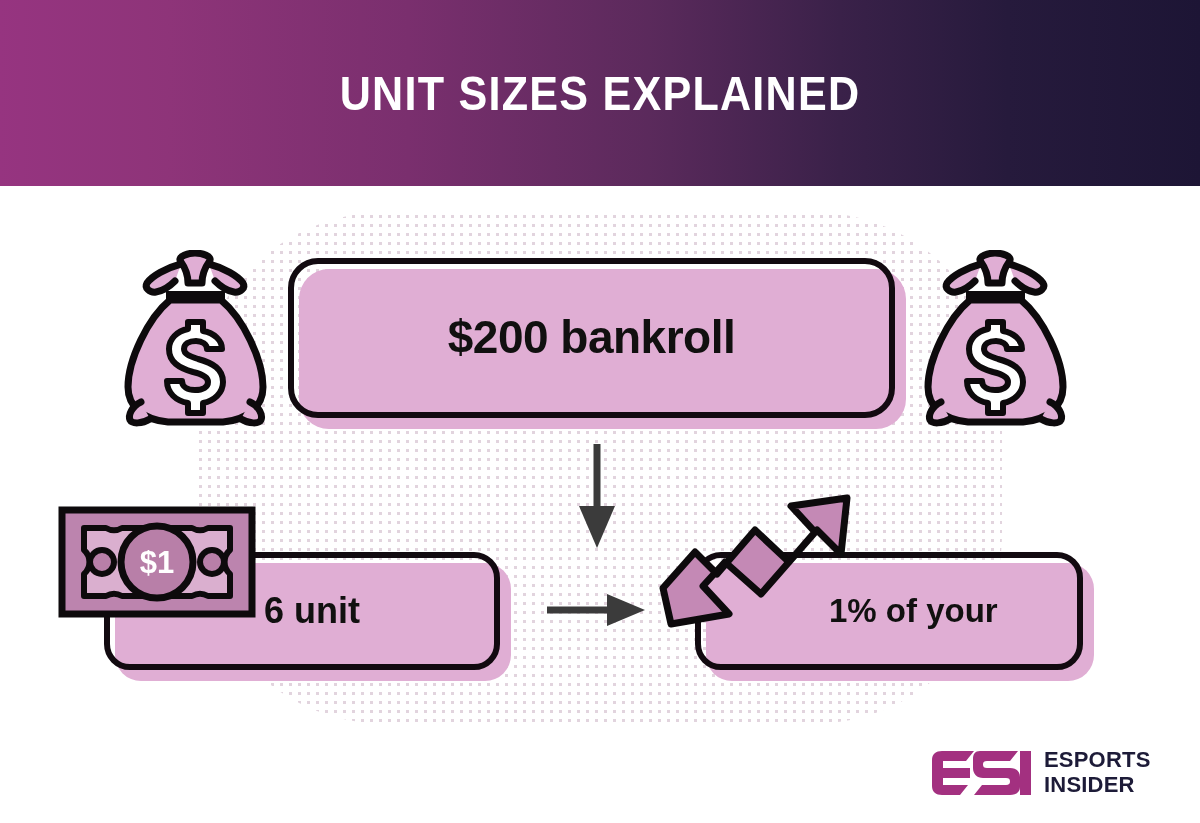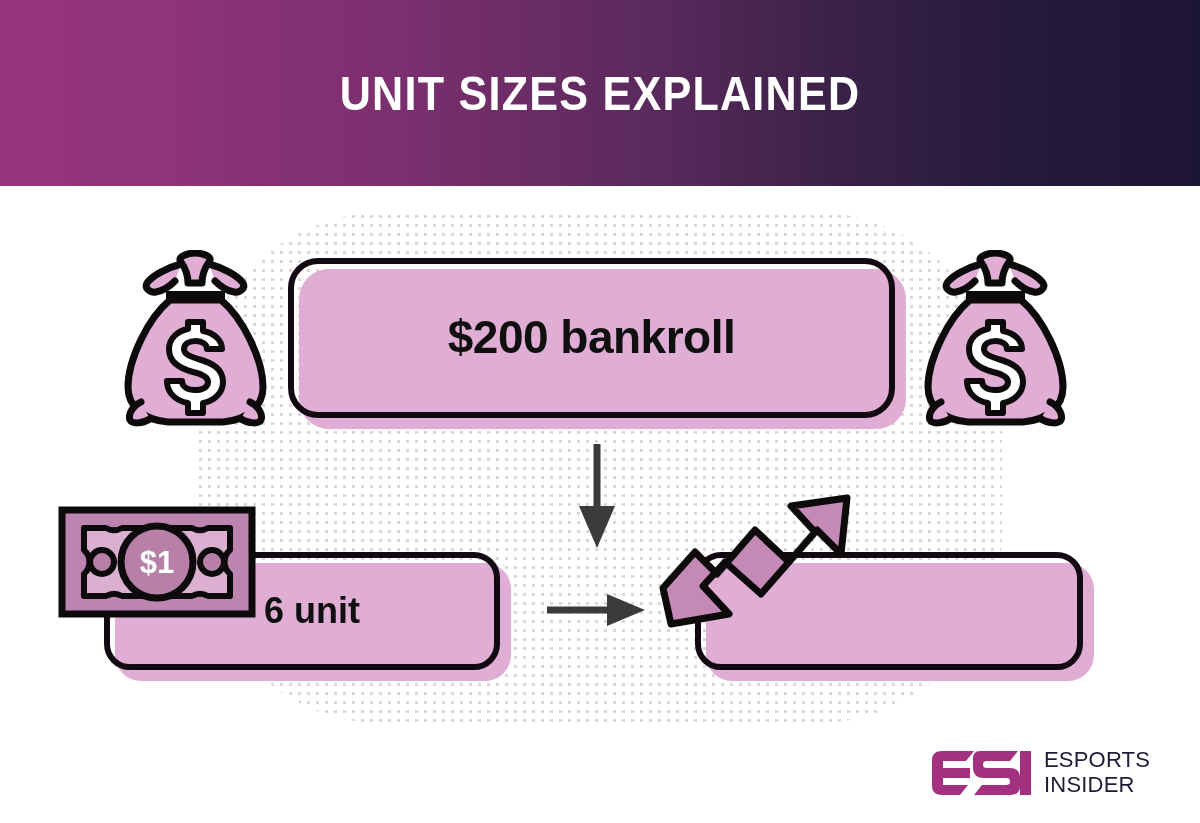--- a/index.html
+++ b/index.html
@@ -167,21 +167,21 @@
     align-items: center;
     gap: 12px;
   }
   #esi-logo .mark { width: 104px; height: 46px; flex: none; }
   #esi-logo .words {
     display: flex;
     flex-direction: column;
     justify-content: center;
     color: #1d1b38;
     font-size: 22px;
-    font-weight: normal;
+    font-weight: bold;
     line-height: 1.12;
     letter-spacing: 0.2px;
   }
 </style>
 </head>
 <body>
 
 <div id="infographic">
 
   <div class="header-bar"></div>
@@ -254,20 +254,21 @@
       <rect x="0" y="17.5" width="64" height="7" fill="#3b3b3b"></rect>
       <polygon points="60,5 98,21 60,37" fill="#3b3b3b"></polygon>
     </svg>
   </div>
 
   <div class="obox" id="box-percent">
     <div class="fill"></div>
     <div class="outline"></div>
     <div class="label">
       <div>
+        <span>1% of your</span>
       </div>
     </div>
   </div>
 
   <div class="icon" id="arrow-trend">
     <svg viewBox="0 0 196 148" width="196" height="148">
       <path d="M8 96 L40 60 L62 82 L100 38 L134 70 L160 40 L136 14 L192 6 L186 62 L162 38 L106 102 L70 70 L48 94 L74 122 L16 132 Z" fill="#c489b5" stroke="#0d0a0c" stroke-width="7" stroke-linejoin="round" stroke-linecap="round"></path>
     </svg>
   </div>
 

